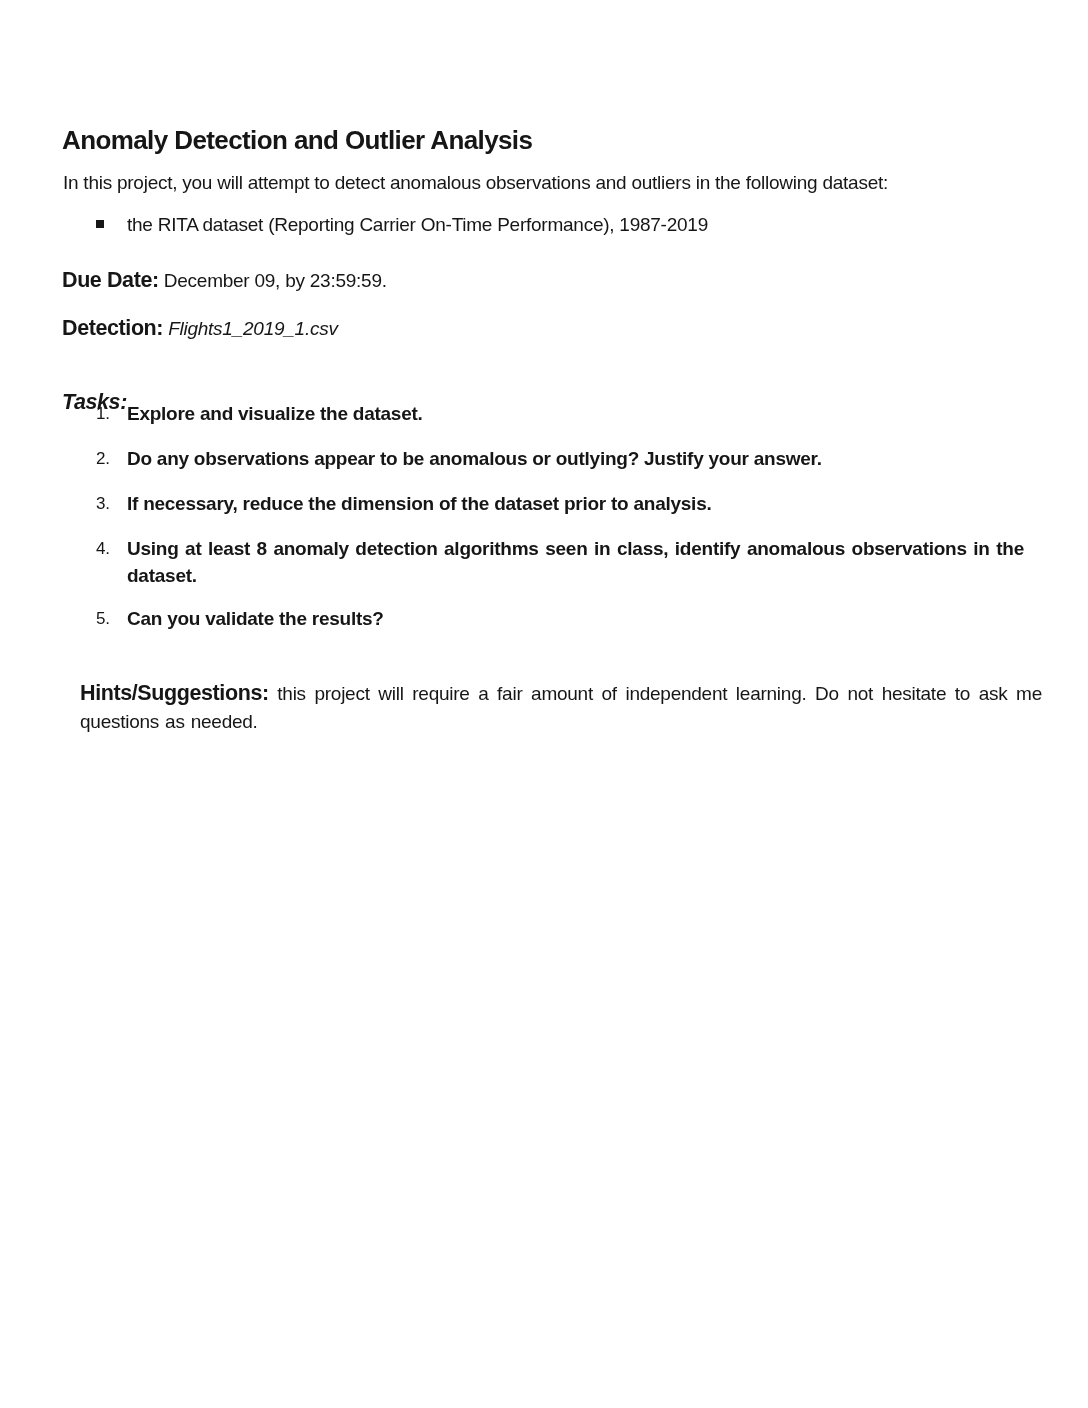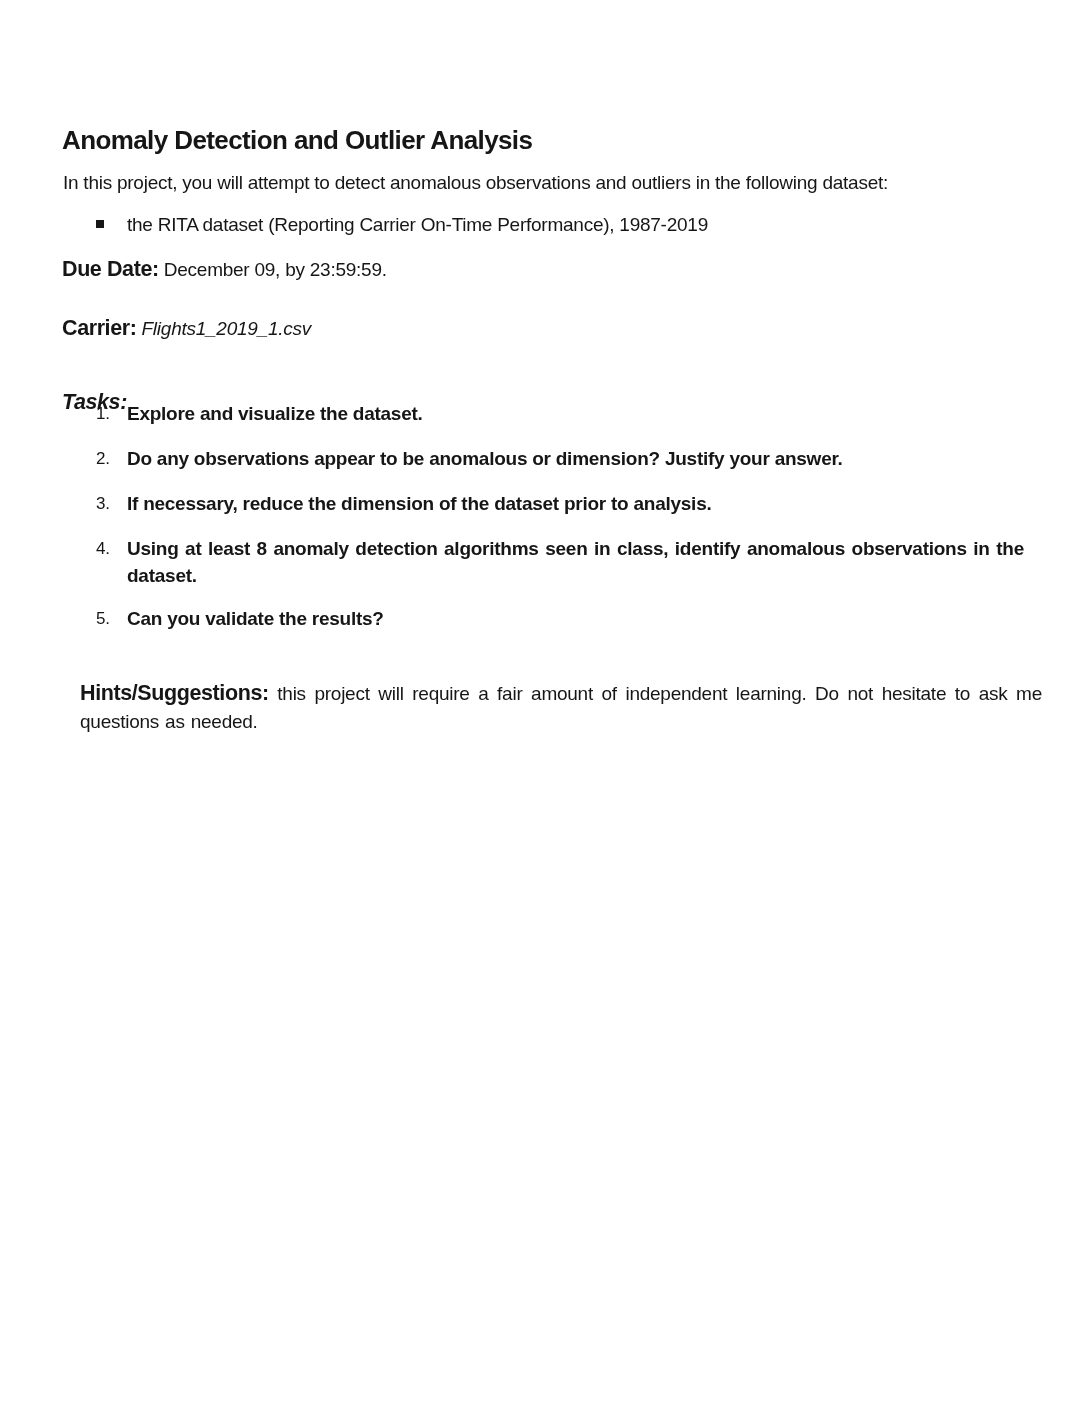--- a/index.html
+++ b/index.html
@@ -67,21 +67,21 @@
     font-size: 19px;
     line-height: 24px;
     letter-spacing: -0.25px;
     white-space: nowrap;
   }
   .label-line .label {
     font-size: 21.5px;
     font-weight: bold;
     letter-spacing: -0.4px;
   }
-  .due-line { top: 238px; }
+  .due-line { top: 249px; }
   .datasets-line { top: 297px; }
   .datasets-line .value { font-style: italic; }
   .section-heading {
     position: absolute;
     left: 62px;
     top: 371px;
     font-size: 21.5px;
     font-weight: bold;
     letter-spacing: -0.4px;
     line-height: 26px;
@@ -147,34 +147,34 @@
     <span class="bullet-square"></span>
     <span class="bullet-text">the RITA dataset (Reporting Carrier On-Time Performance), 1987-2019</span>
   </div>
 
   <p class="label-line due-line">
     <span class="label">Due Date:</span>
     <span class="value">December 09, by 23:59:59.</span>
   </p>
 
   <p class="label-line datasets-line">
-    <span class="label">Carrier:</span>
+    <span class="label">Detection:</span>
     <span class="value">Flights1_2019_1.csv</span>
   </p>
 
   <h2 class="section-heading">Tasks:</h2>
 
   <div class="task-row task-1">
     <span class="task-number">1.</span>
     <span class="task-text">Explore and visualize the dataset.</span>
   </div>
 
   <div class="task-row task-2">
     <span class="task-number">2.</span>
-    <span class="task-text">Do any observations appear to be anomalous or dimension? Justify your answer.</span>
+    <span class="task-text">Do any observations appear to be anomalous or outlying? Justify your answer.</span>
   </div>
 
   <div class="task-row task-3">
     <span class="task-number">3.</span>
     <span class="task-text">If necessary, reduce the dimension of the dataset prior to analysis.</span>
   </div>
 
   <div class="task-row task-4 justified">
     <span class="task-number">4.</span>
     <span class="task-text">Using at least 8 anomaly detection algorithms seen in class, identify anomalous observations in the dataset.</span>

